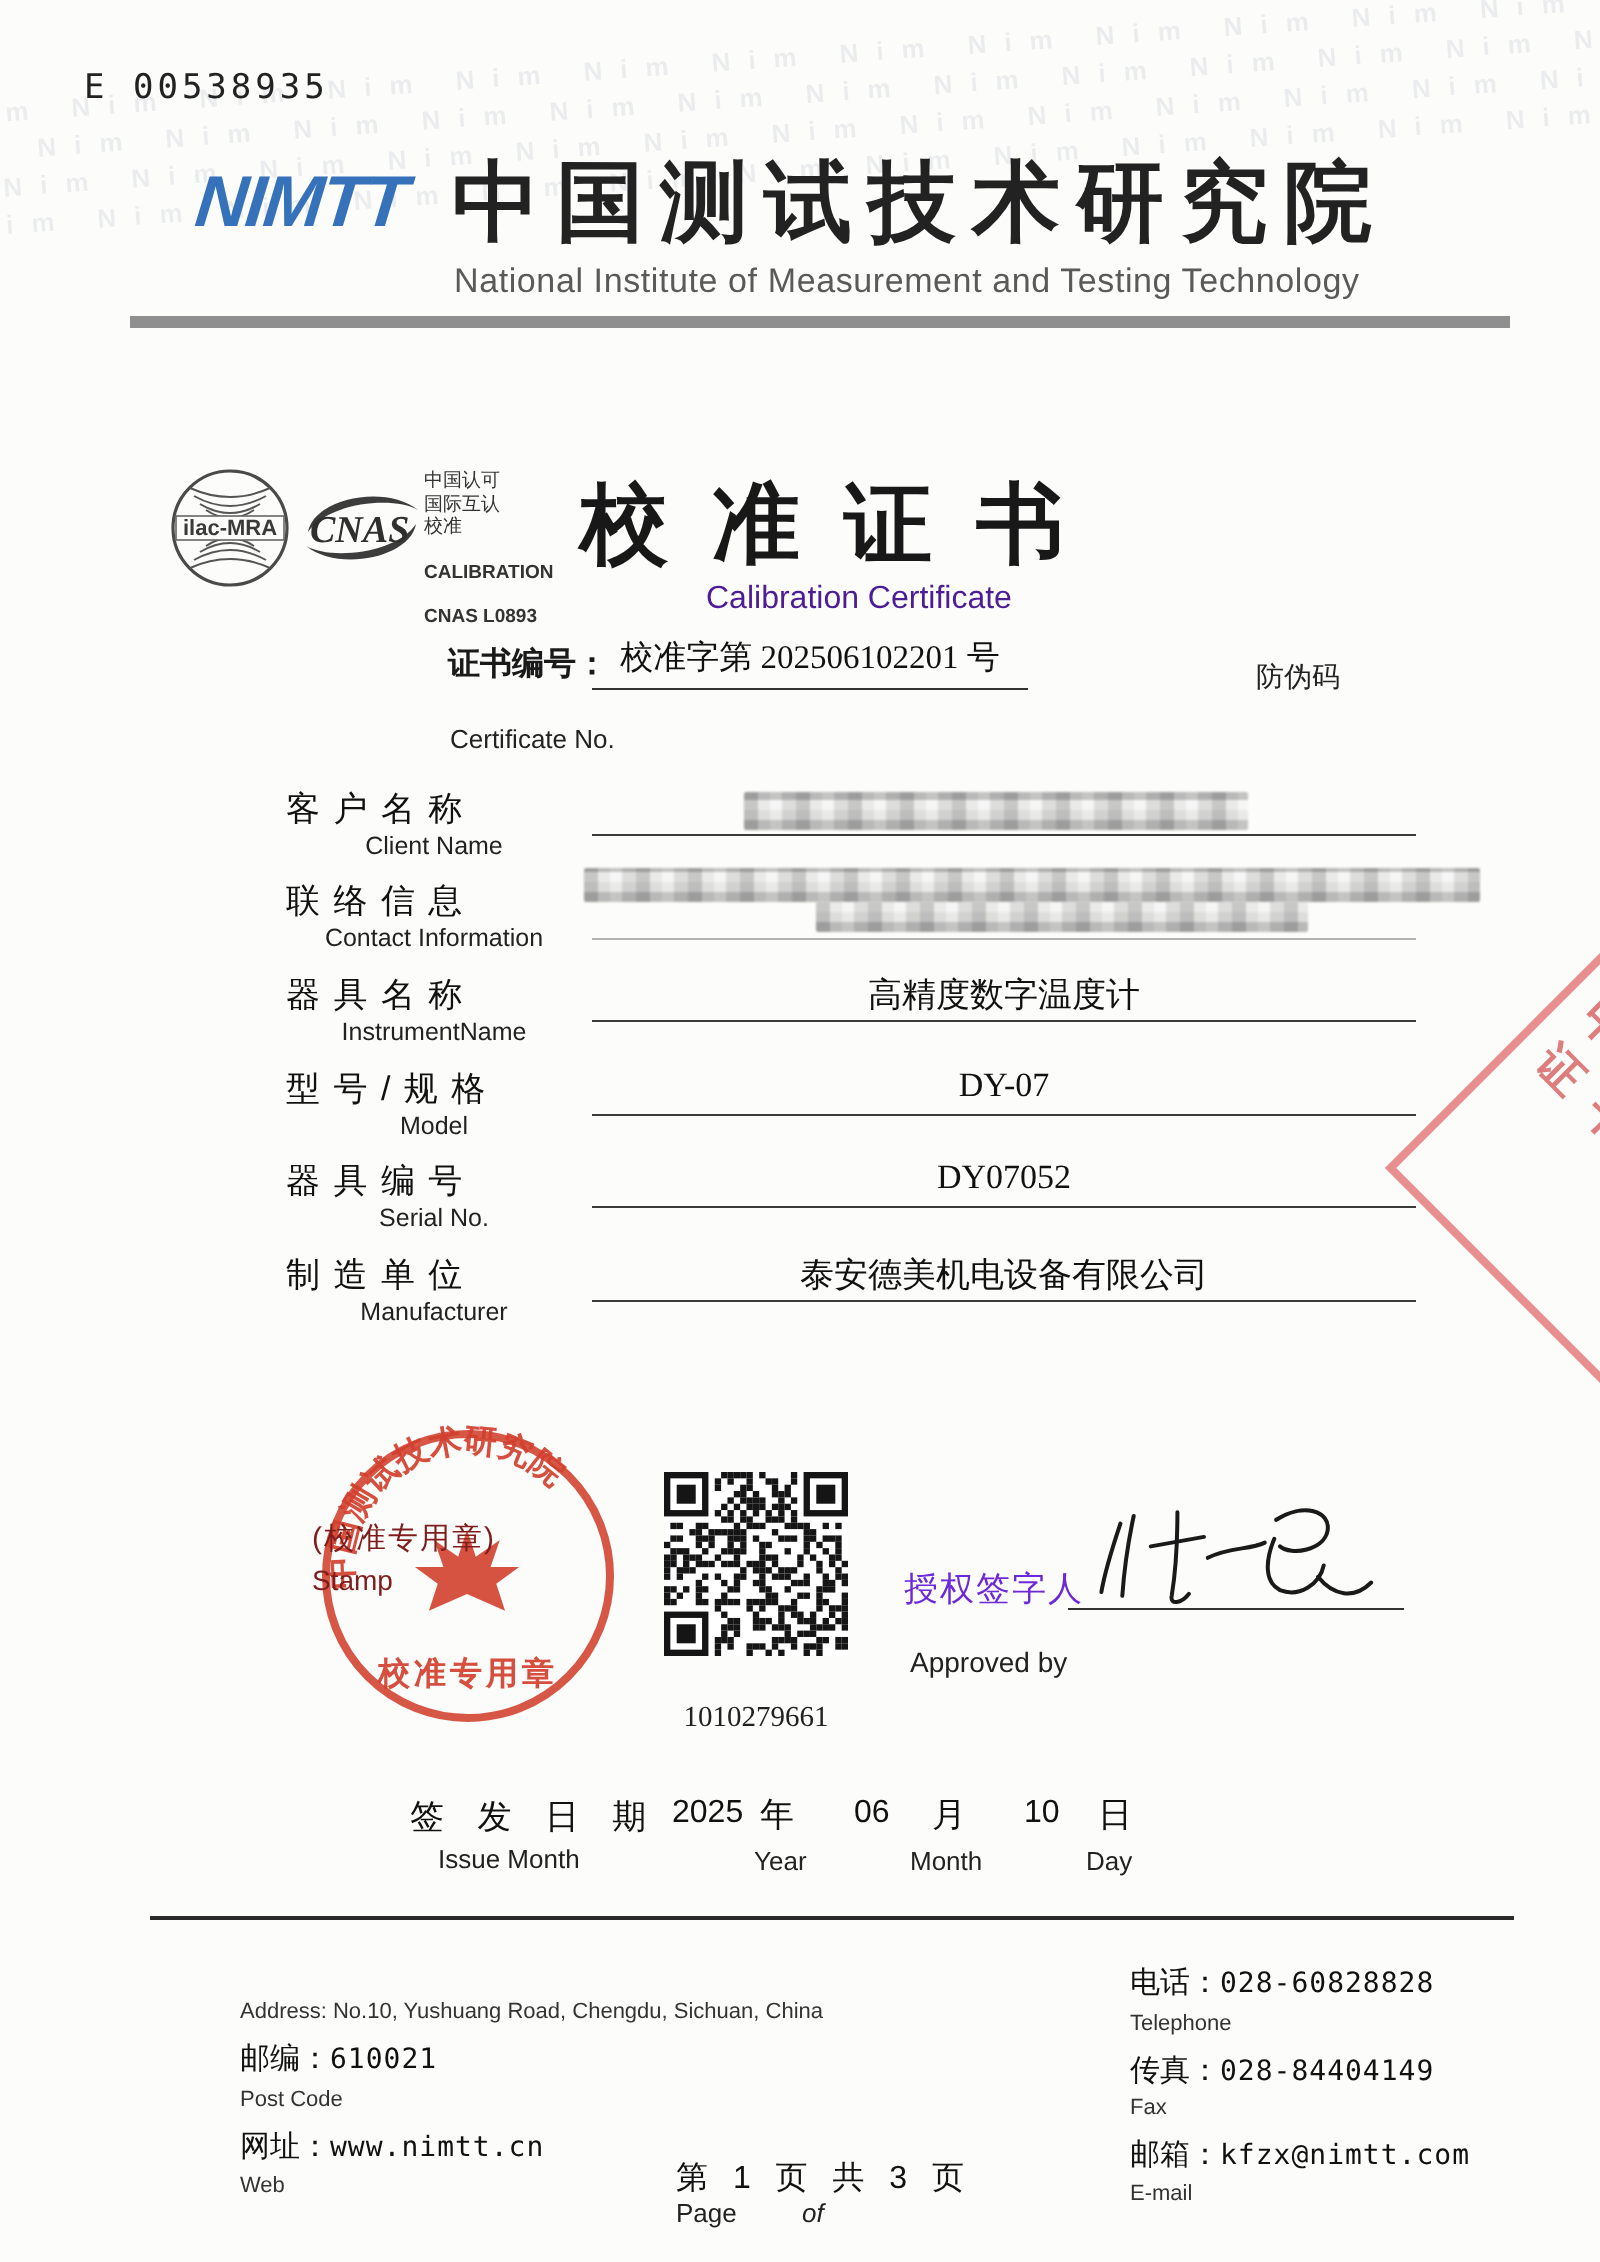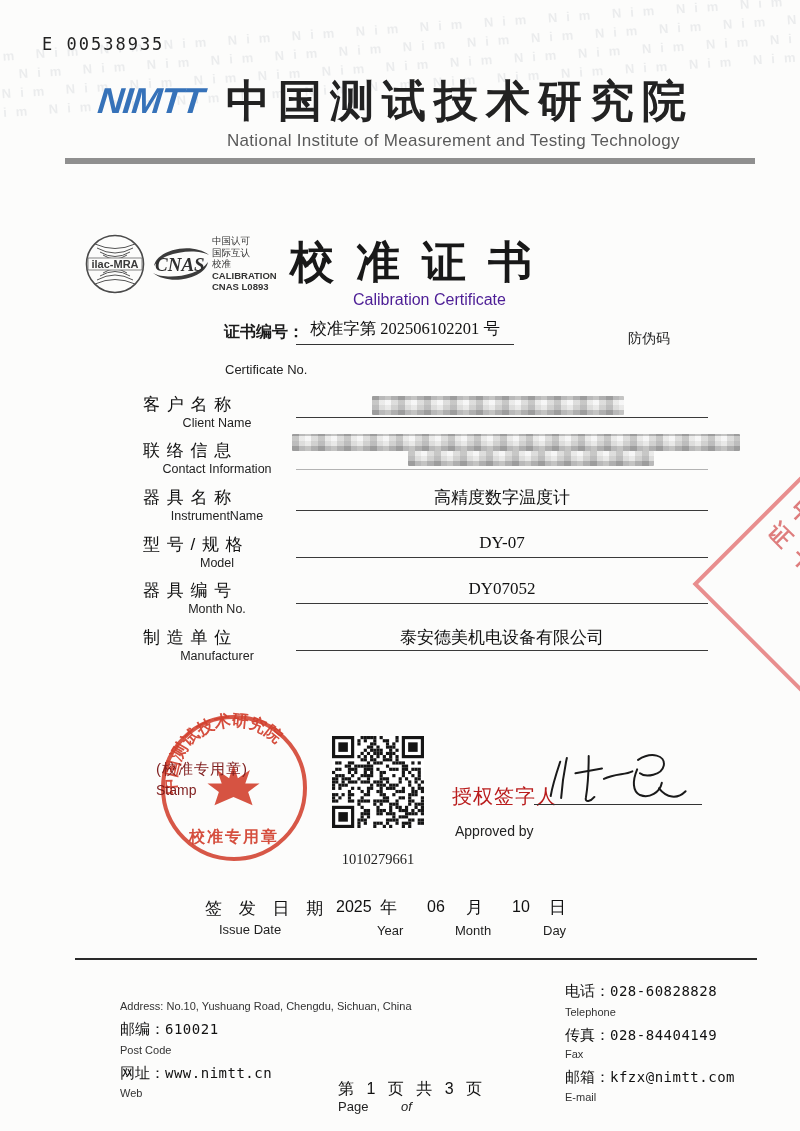--- a/index.html
+++ b/index.html
@@ -19,21 +19,21 @@
   
   .nimtt{left:98px;top:80px;font-size:36px;font-weight:800;font-style:italic;
          color:#3672b9;letter-spacing:-1px;transform:skewX(-6deg);}
   .inst-cn{left:226px;top:72px;font-size:44px;font-weight:bold;letter-spacing:8px;
            font-family:"Liberation Serif","DejaVu Serif",serif;color:#222;}
   .inst-en{left:227px;top:131px;font-size:17px;color:#5a5a5a;letter-spacing:.3px;}
   .hdr-bar{left:65px;top:158px;width:690px;height:6px;background:#8f8f8f;}
 
   
   .acc-text{left:212px;top:235px;font-size:9.5px;line-height:11.5px;color:#333;}
-  .acc-text .b{font-weight:bold;}
+  .acc-text .b{font-weight:bold;margin-top:11px;}
 
   
   .title-cn{left:290px;top:233px;font-size:44px;font-weight:bold;letter-spacing:22px;
             font-family:"Liberation Serif","DejaVu Serif",serif;color:#181818;}
   .title-en{left:353px;top:291px;font-size:16px;color:#4c1d95;}
 
   
   .cert-label{left:224px;top:322px;font-size:16px;font-weight:600;color:#1a1a1a;}
   .cert-label-en{left:225px;top:362px;font-size:13px;color:#222;}
   .cert-value{left:296px;top:318px;width:218px;text-align:center;font-size:16.5px;
@@ -58,21 +58,21 @@
     filter:blur(.6px);}
 
   
   .stamp-wrap{left:156px;top:710px;width:156px;height:156px;}
   .stamp-overlay{left:156px;top:760px;width:156px;text-align:left;color:#7f1d1d;}
   .stamp-overlay .l1{font-size:15px;letter-spacing:1px;}
   .stamp-overlay .l2{font-size:14px;margin-top:3px;}
   .qr{left:332px;top:736px;width:92px;height:92px;background:#fff;}
   .qr-num{left:324px;top:851px;width:108px;text-align:center;font-size:14.5px;
           font-family:"Liberation Serif","DejaVu Serif",serif;color:#222;}
-  .appr-cn{left:452px;top:783px;font-size:20px;letter-spacing:1px;color:#b91c1c;}
+  .appr-cn{left:452px;top:783px;font-size:17px;letter-spacing:1px;color:#6d28d9;}
   .appr-en{left:455px;top:806px;font-size:14px;color:#222;margin-top:17px;}
   .sig-line{left:534px;top:804px;width:168px;height:0;border-bottom:1.5px solid #333;}
   .sig{left:545px;top:748px;width:152px;height:58px;}
 
   
   .idate-cn{left:205px;top:897px;font-size:17px;letter-spacing:6px;color:#111;}
   .idate-en{left:219px;top:922px;font-size:13px;color:#222;}
   .d-piece{position:absolute;top:898px;font-size:16px;color:#111;}
   .d-cjk{position:absolute;top:896px;font-size:17px;color:#111;}
   .d-en{position:absolute;top:923px;font-size:13px;color:#222;}
@@ -166,21 +166,21 @@
     <div class="f-en">InstrumentName</div>
     <div class="f-val">高精度数字温度计</div>
   </div>
   <div class="frow" style="top:533px">
     <div class="f-cn">型 号 / 规 格</div>
     <div class="f-en">Model</div>
     <div class="f-val">DY-07</div>
   </div>
   <div class="frow" style="top:579px">
     <div class="f-cn">器 具 编 号</div>
-    <div class="f-en">Month No.</div>
+    <div class="f-en">Serial No.</div>
     <div class="f-val">DY07052</div>
   </div>
   <div class="frow" style="top:626px">
     <div class="f-cn">制 造 单 位</div>
     <div class="f-en">Manufacturer</div>
     <div class="f-val">泰安德美机电设备有限公司</div>
   </div>
 
   <div class="redact" style="left:372px;top:396px;width:252px;height:19px"></div>
   <div class="redact" style="left:292px;top:434px;width:448px;height:17px"></div>
@@ -530,21 +530,21 @@
       <path d="M32,26 L60,21"></path>
       <path d="M46,8 C46,24 45,40 43,52 C42,57 48,56 52,51"></path>
       <path d="M62,32 C74,26 84,28 92,24"></path>
       <path d="M98,12 C112,3 127,7 125,18 C123,28 106,31 100,26"></path>
       <path d="M97,22 C92,34 92,45 100,49 C110,53 121,46 123,36"></path>
       <path d="M120,42 C128,52 139,54 148,45"></path>
     </g>
   </svg>
 
   <div class="abs idate-cn">签 发 日 期</div>
-  <div class="abs idate-en">Issue Date</div>
+  <div class="abs idate-en">Issue Month</div>
   <div class="d-piece" style="left:336px">2025</div>
   <div class="d-cjk" style="left:380px">年</div>
   <div class="d-en" style="left:377px">Year</div>
   <div class="d-piece" style="left:427px">06</div>
   <div class="d-cjk" style="left:466px">月</div>
   <div class="d-en" style="left:455px">Month</div>
   <div class="d-piece" style="left:512px">10</div>
   <div class="d-cjk" style="left:549px">日</div>
   <div class="d-en" style="left:543px">Day</div>
 

